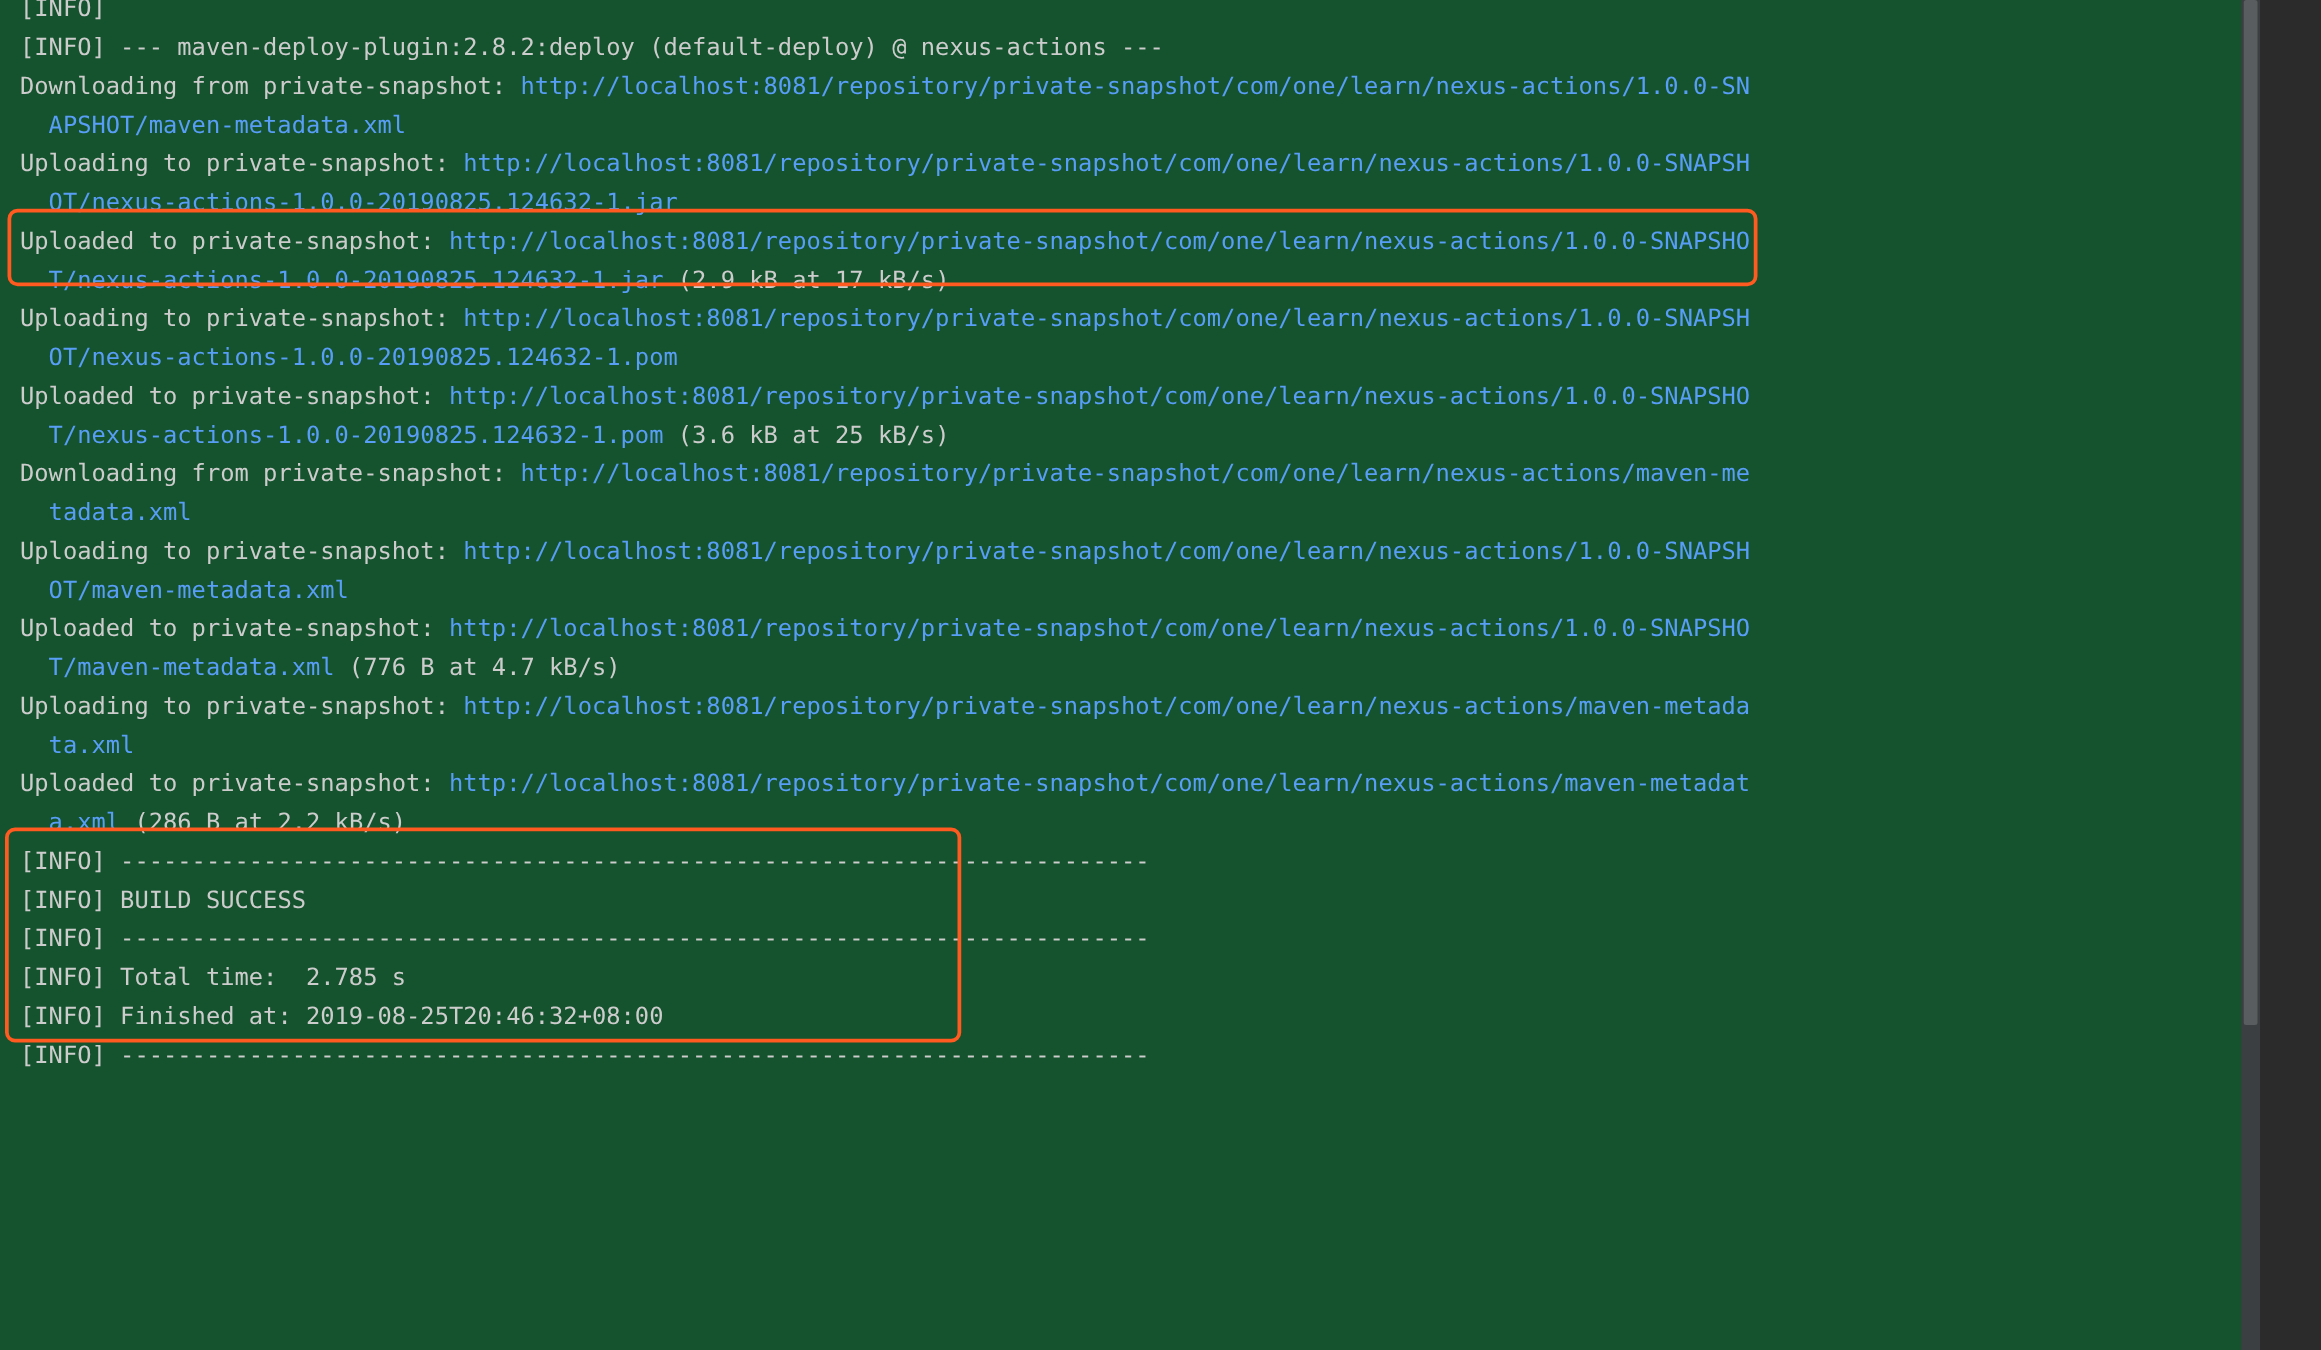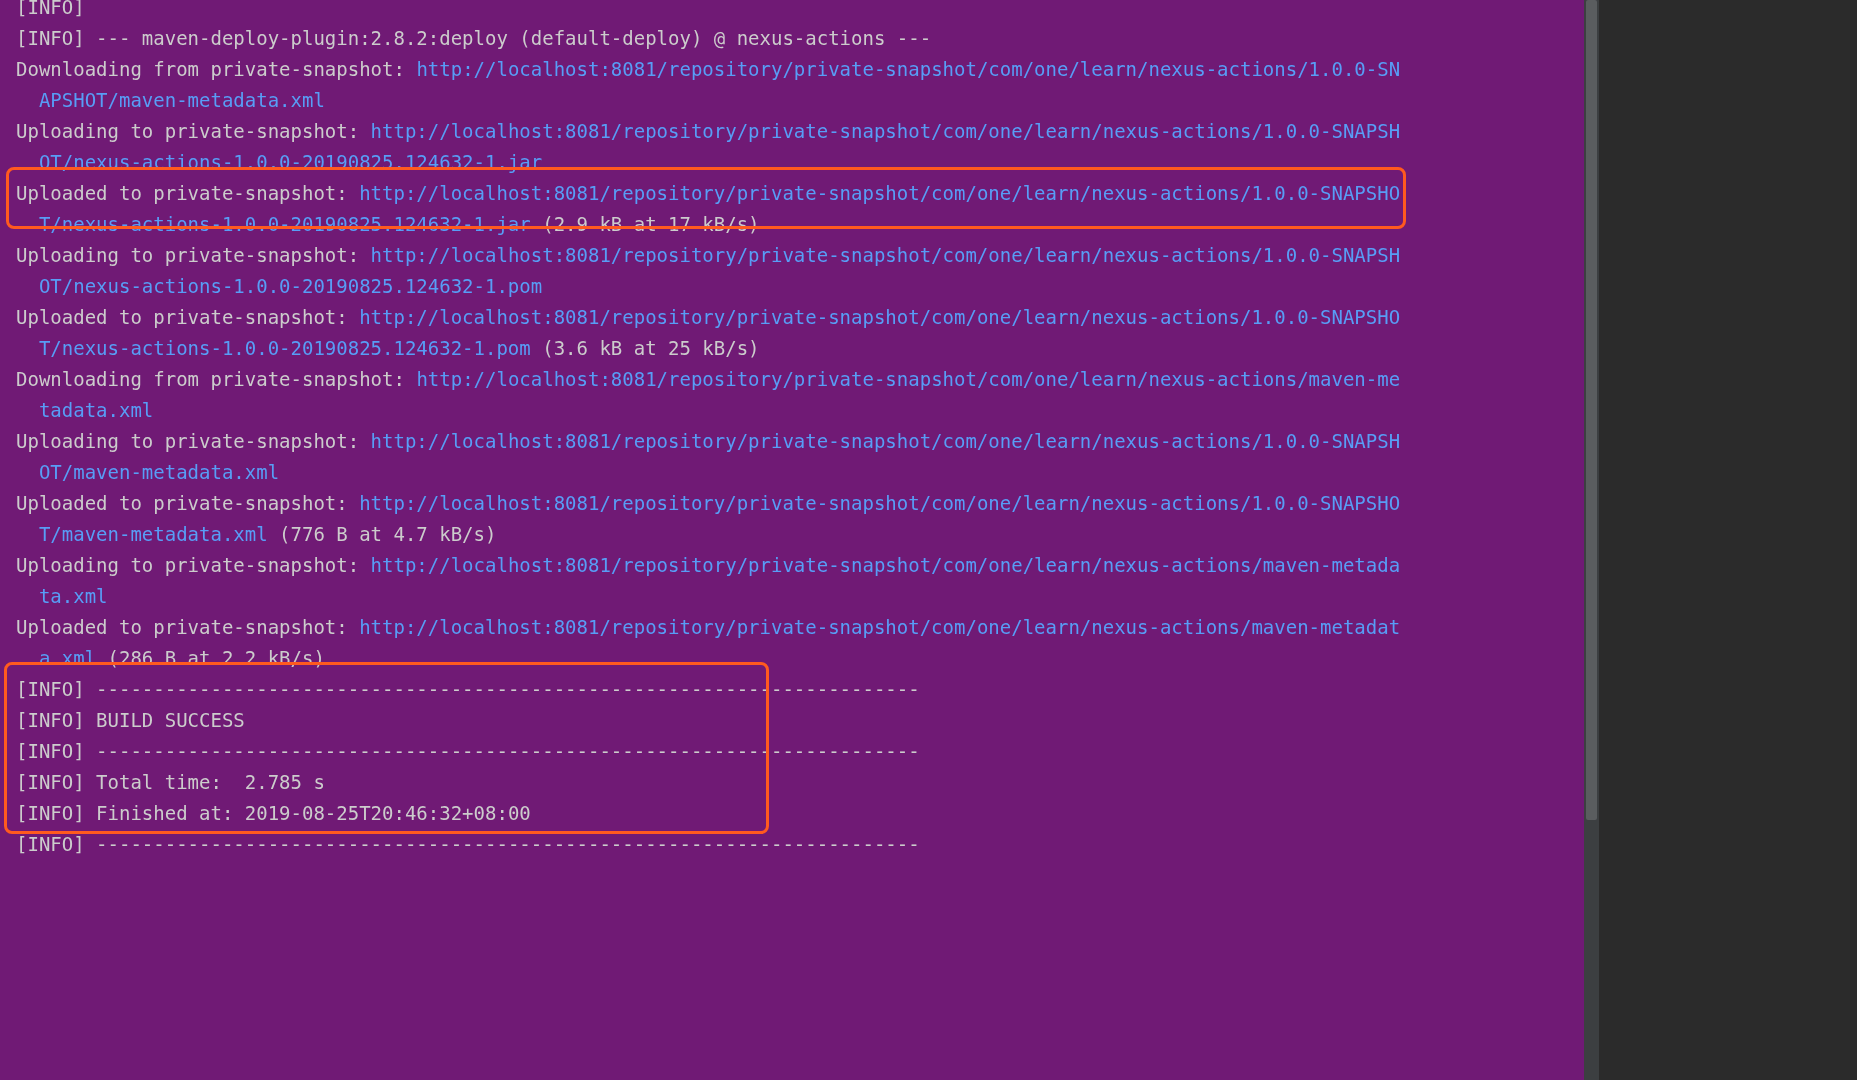--- a/index.html
+++ b/index.html
@@ -6,24 +6,24 @@
     margin: 0;
     padding: 0;
     background: #2b2b2b;
     color: #cccccc;
     font-family: "Menlo", "Consolas", "DejaVu Sans Mono", monospace;
     font-size: 19px;
     line-height: 31px;
   }
   .viewport {
     position: relative;
-    width: 1599px;
+    width: 1808px;
     height: 1080px;
     overflow: hidden;
-    background: #701a75;
+    background: #14532d;
     box-sizing: border-box;
   }
   .terminal {
     position: absolute;
     left: 0;
     top: -8px;
     width: 1421px;
     padding: 0 16px 0 16px;
     box-sizing: border-box;
     white-space: pre-wrap;

